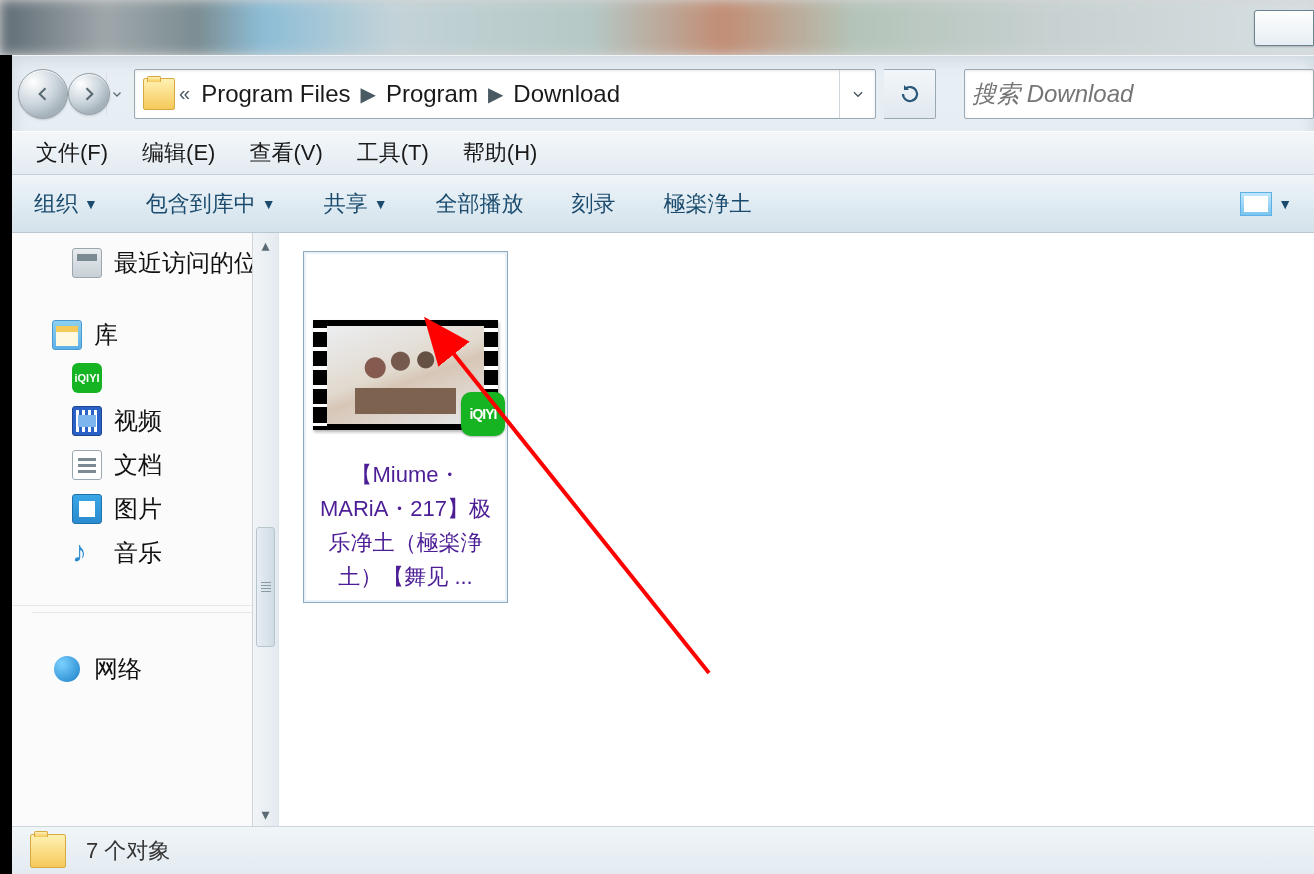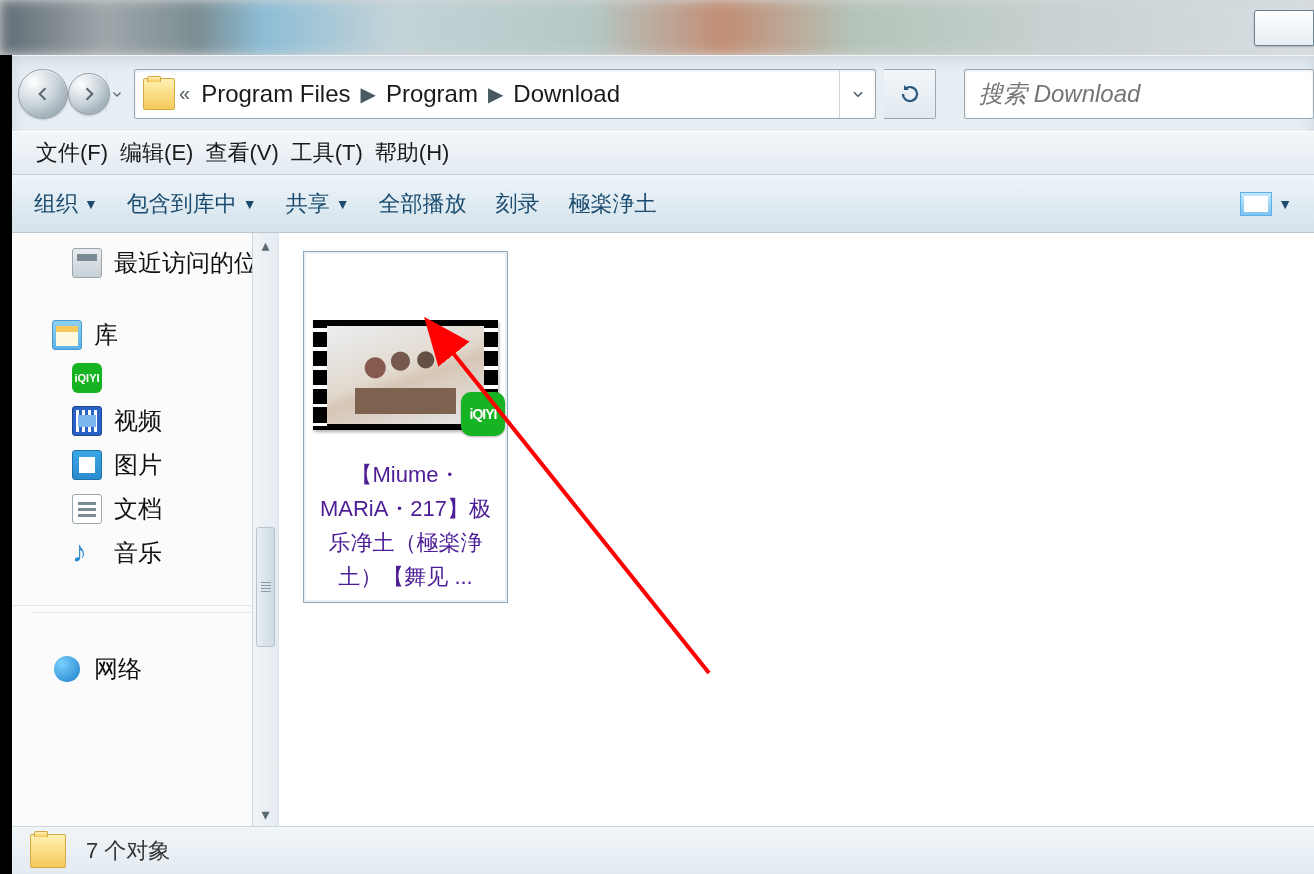--- a/index.html
+++ b/index.html
@@ -70,39 +70,39 @@
     border-left: 1px solid #cfd7dc;
   }
   .addr-refresh {
     width: 52px; height: 50px; display:flex;align-items:center;justify-content:center;
     border: 1px solid #9aa8b1; border-left: none; background: linear-gradient(#f2f6f9,#e1e9ef);
     border-radius: 0 2px 2px 0;
   }
   .search-box {
     width: 350px; height: 50px; margin-left: 20px; background:#fff;
     border: 1px solid #9aa8b1; border-radius:2px; display:flex; align-items:center;
-    padding: 0 14px; box-shadow: inset 0 1px 3px rgba(0,0,0,.1);
+    padding: 0 7px; box-shadow: inset 0 1px 3px rgba(0,0,0,.1);
   }
   .search-box input {
     border:none; outline:none; width:100%; font-size:24px; font-style:italic; color:#777;
     background:transparent;
   }
 
   
   .menu-bar {
-    height: 44px; display:flex; align-items:center; padding: 0 18px; 
+    height: 44px; display:flex; align-items:center; padding: 0 18px; gap: 22px;
     background: linear-gradient(#f3f7fa,#e3ebf1);
     border-top:1px solid #fff; border-bottom:1px solid #c6d0d7;
     font-size: 22px; color:#1a1a1a;
   }
   .menu-item { padding: 4px 6px; }
 
   
   .tool-bar {
-    height: 58px; display:flex; align-items:center; padding: 0 18px; gap: 21px;
+    height: 58px; display:flex; align-items:center; padding: 0 18px; gap: 40px;
     background: linear-gradient(#eff5f9,#e0ebf2 50%,#d4e2eb);
     border-bottom:1px solid #b9c7d0;
     font-size: 22px; color:#1a4b6e;
   }
   .tool-item { display:flex; align-items:center; gap:6px; padding:4px 4px; }
   .tool-item .caret { font-size:14px; color:#1a4b6e; }
   .tool-spacer { flex:1; }
   .tool-view-icon {
     width:32px;height:24px;border:1px solid #5bb1e8;background:linear-gradient(#bfe6ff,#7cc4ef);position:relative;
   }
@@ -323,26 +323,26 @@
         <span>库</span>
       </div>
       <div class="tree-item">
         <div class="ico-iqiyi">iQIYI</div>
       </div>
       <div class="tree-item">
         <div class="ico ico-video"></div>
         <span>视频</span>
       </div>
       <div class="tree-item">
+        <div class="ico ico-doc"></div>
+        <span>文档</span>
+      </div>
+      <div class="tree-item">
         <div class="ico ico-pic"></div>
         <span>图片</span>
-      </div>
-      <div class="tree-item">
-        <div class="ico ico-doc"></div>
-        <span>文档</span>
       </div>
       <div class="tree-item">
         <div class="ico ico-music"></div>
         <span>音乐</span>
       </div>
 
       <div class="tree-sep"></div>
 
       <hr class="sidebar-divider">
 

